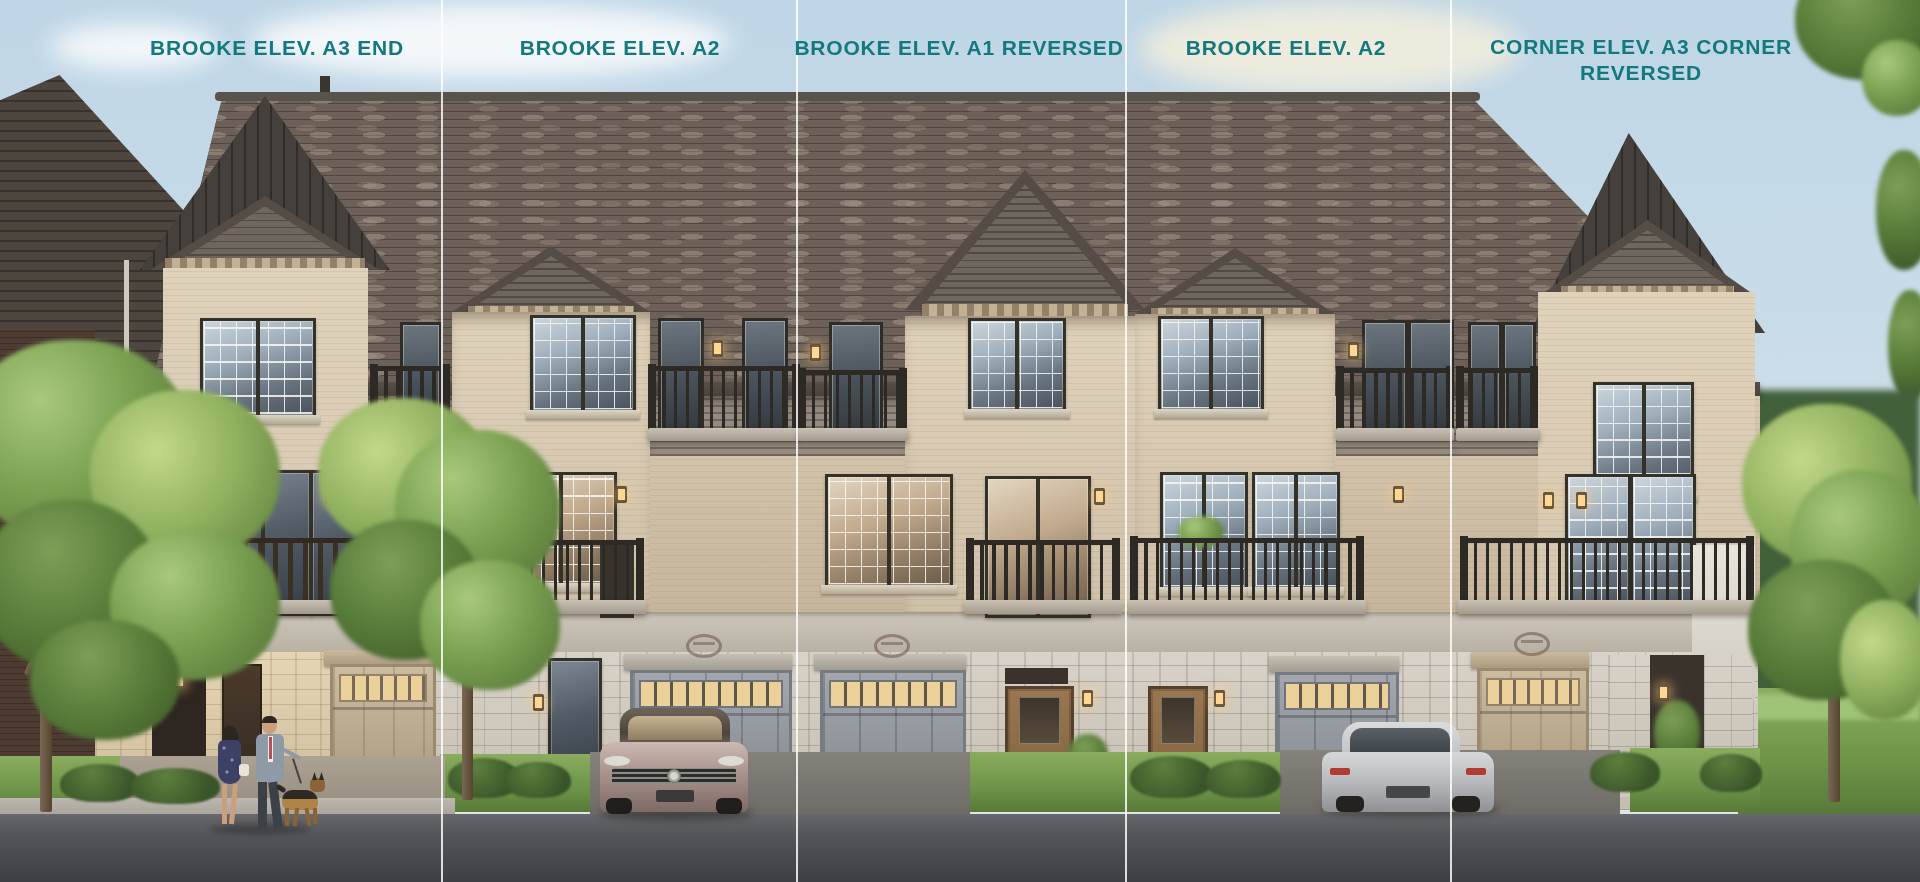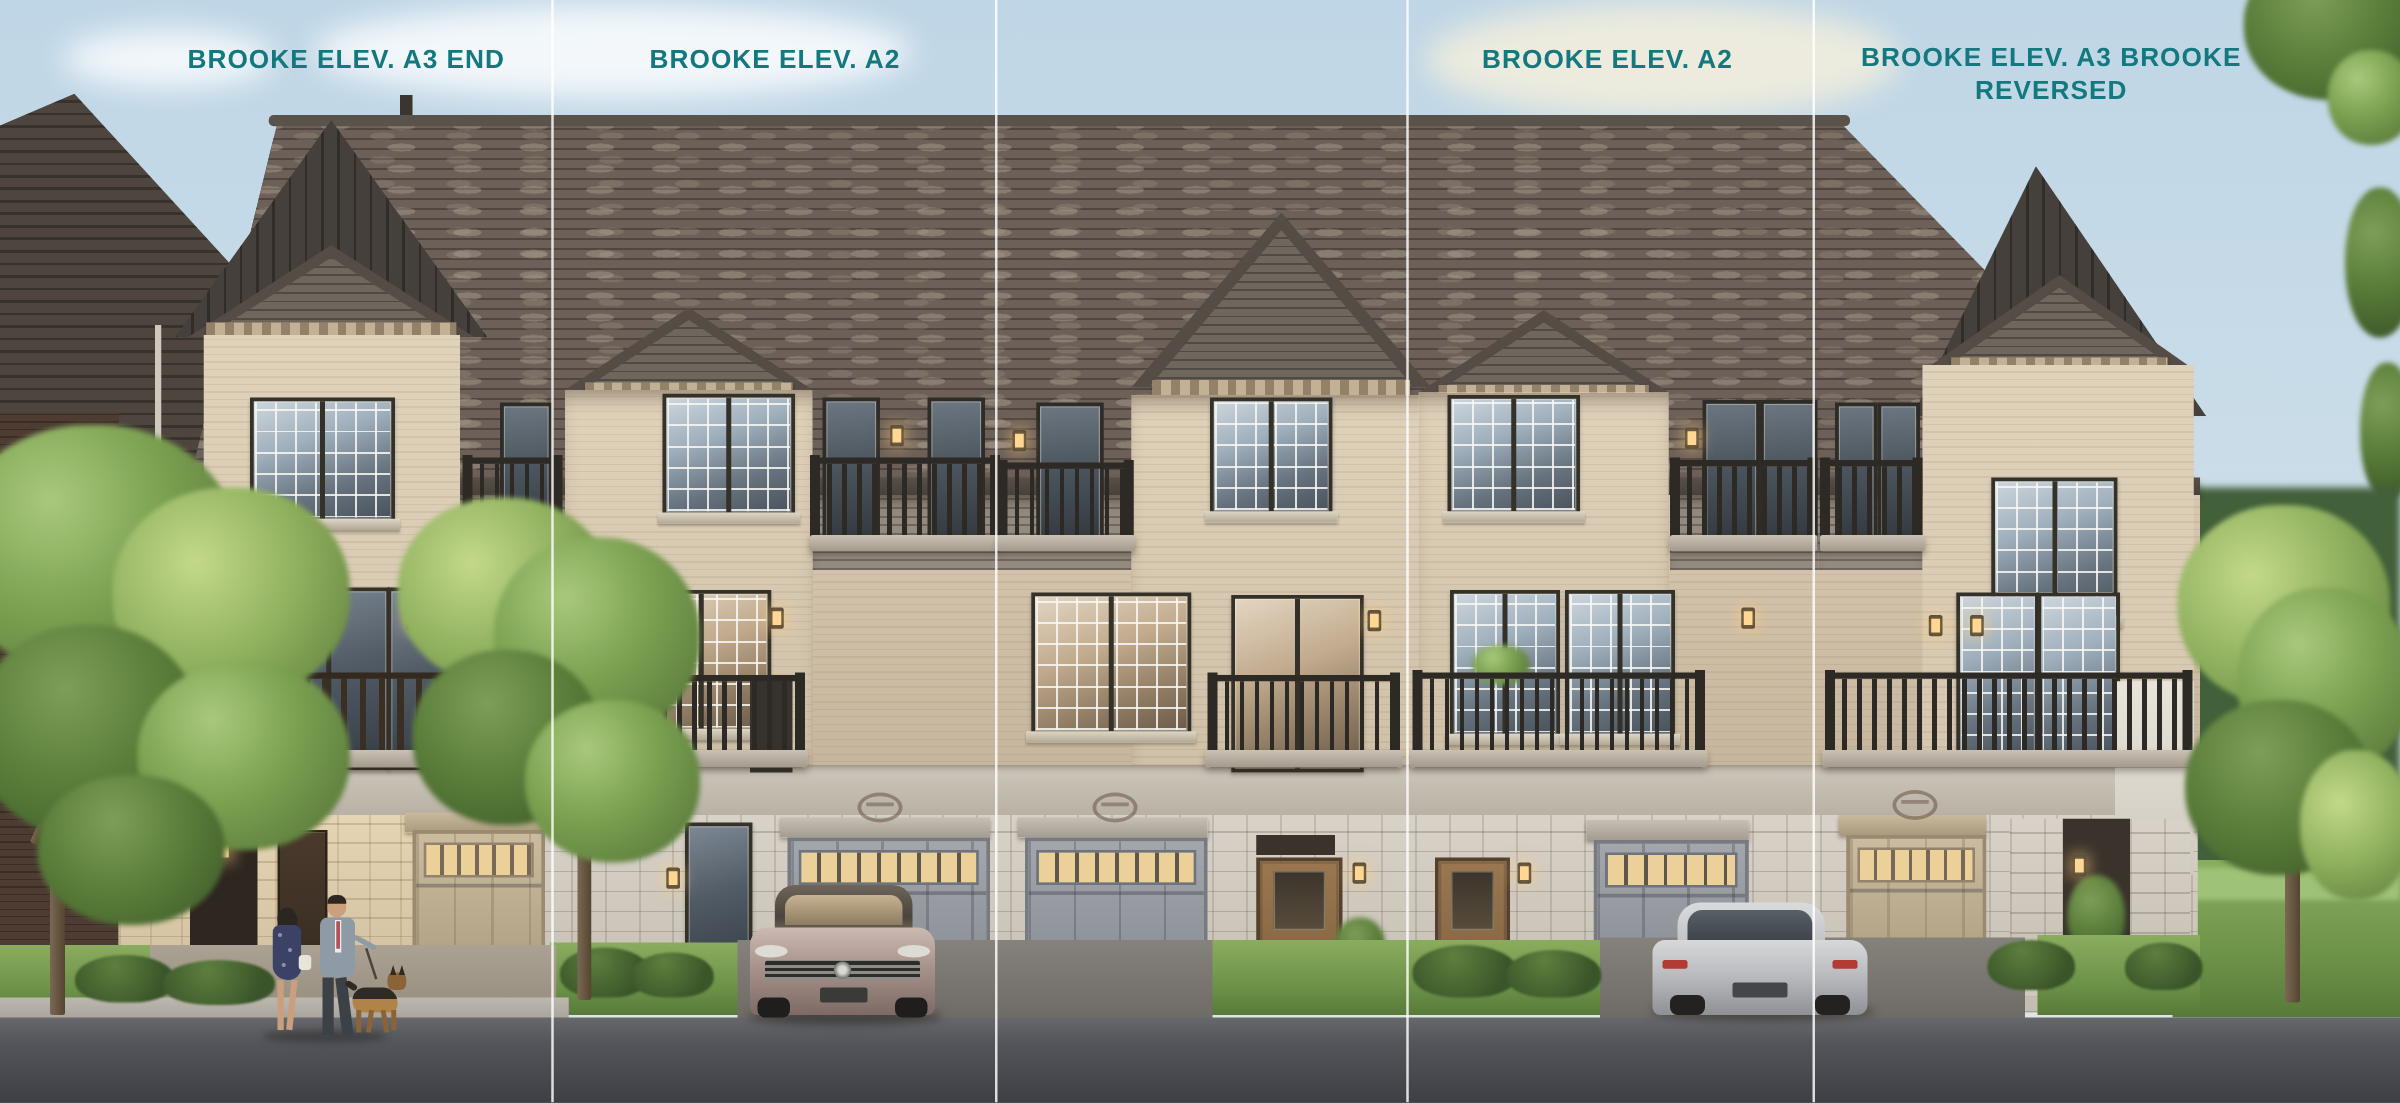--- a/index.html
+++ b/index.html
@@ -444,16 +444,17 @@
     <div class="abs" style="left:276px;top:786px;width:10px;height:5px;border-radius:3px;background:#2f2a24;transform:rotate(32deg);"></div>
   </div>
 
   <div class="abs divider" style="left:441px;"></div>
   <div class="abs divider" style="left:796px;"></div>
   <div class="abs divider" style="left:1125px;"></div>
   <div class="abs divider" style="left:1450px;"></div>
 
   <div class="abs elabel" style="left:277px;">BROOKE ELEV. A3 END</div>
   <div class="abs elabel" style="left:620px;">BROOKE ELEV. A2</div>
+  <div class="abs elabel" style="left:959px;">BROOKE ELEV. A1 REVERSED</div>
   <div class="abs elabel" style="left:1286px;">BROOKE ELEV. A2</div>
-  <div class="abs elabel wrap" style="left:1641px;">BROOKE ELEV. A3 BROOKE REVERSED</div>
+  <div class="abs elabel wrap" style="left:1641px;">CORNER ELEV. A3 CORNER REVERSED</div>
 
 </div>
 
 </body></html>

